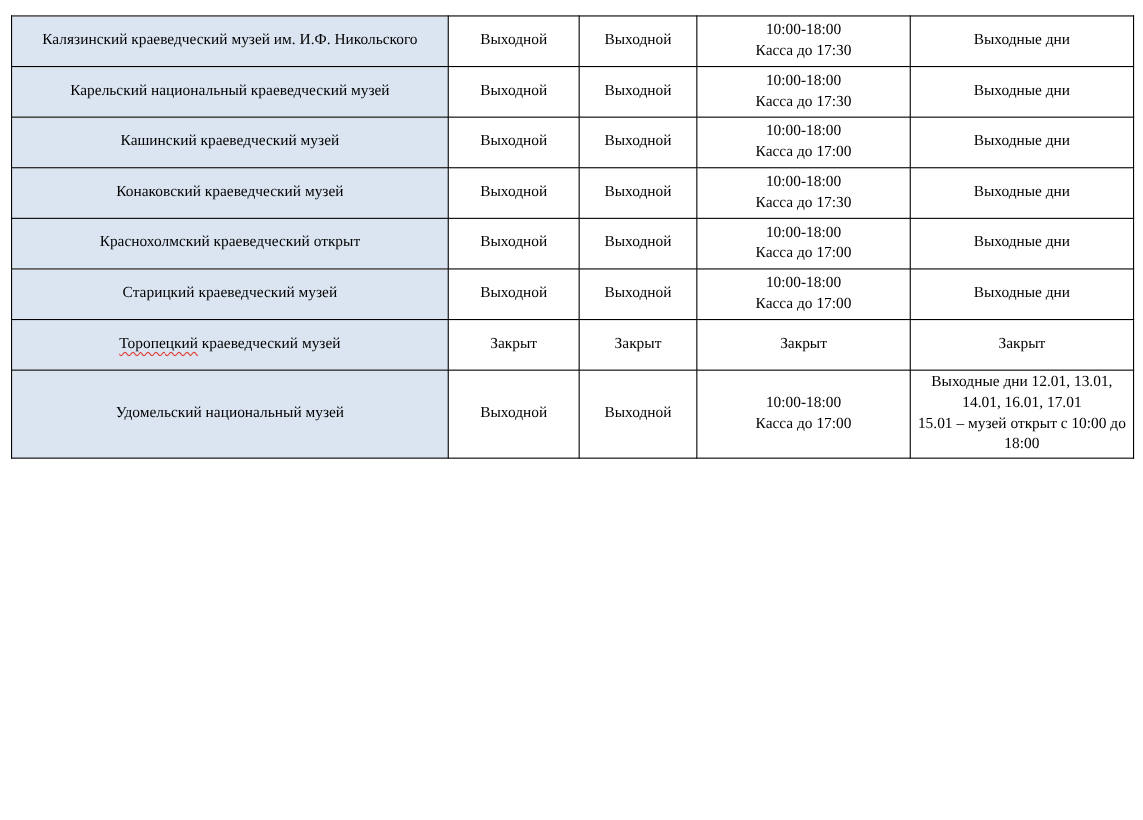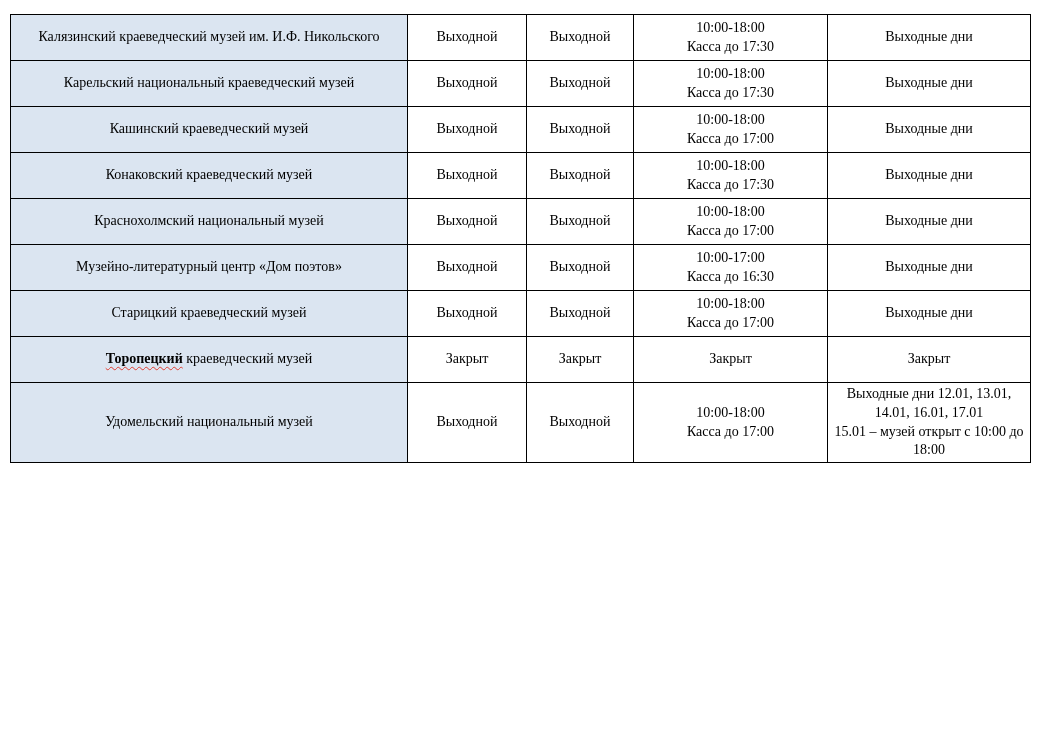--- a/index.html
+++ b/index.html
@@ -32,21 +32,20 @@
   tr.row { height: 46px; }
   tr.row-tall { height: 62px; }
   td.c-name { background: #dbe5f1; }
   .misspelled {
     text-decoration-line: underline;
     text-decoration-style: wavy;
     text-decoration-color: #e03c31;
     text-decoration-thickness: 1px;
     text-underline-offset: 3px;
     text-decoration-skip-ink: none;
-    font-weight: bold;
   }
 </style>
 </head>
 <body>
 
 <div class="doc-page">
   <table class="schedule">
     <colgroup>
       <col style="width:397px">
       <col style="width:119px">
@@ -81,33 +80,25 @@
         </tr>
       <tr class="row">
           <td class="c-name">Конаковский краеведческий музей</td>
           <td>Выходной</td>
           <td>Выходной</td>
           <td>10:00-18:00
 Касса до 17:30</td>
           <td>Выходные дни</td>
         </tr>
       <tr class="row">
-          <td class="c-name">Краснохолмский национальный музей</td>
+          <td class="c-name">Краснохолмский краеведческий открыт</td>
           <td>Выходной</td>
           <td>Выходной</td>
           <td>10:00-18:00
 Касса до 17:00</td>
-          <td>Выходные дни</td>
-        </tr>
-      <tr class="row">
-          <td class="c-name">Музейно-литературный центр «Дом поэтов»</td>
-          <td>Выходной</td>
-          <td>Выходной</td>
-          <td>10:00-17:00
-Касса до 16:30</td>
           <td>Выходные дни</td>
         </tr>
       <tr class="row">
           <td class="c-name">Старицкий краеведческий музей</td>
           <td>Выходной</td>
           <td>Выходной</td>
           <td>10:00-18:00
 Касса до 17:00</td>
           <td>Выходные дни</td>
         </tr>

